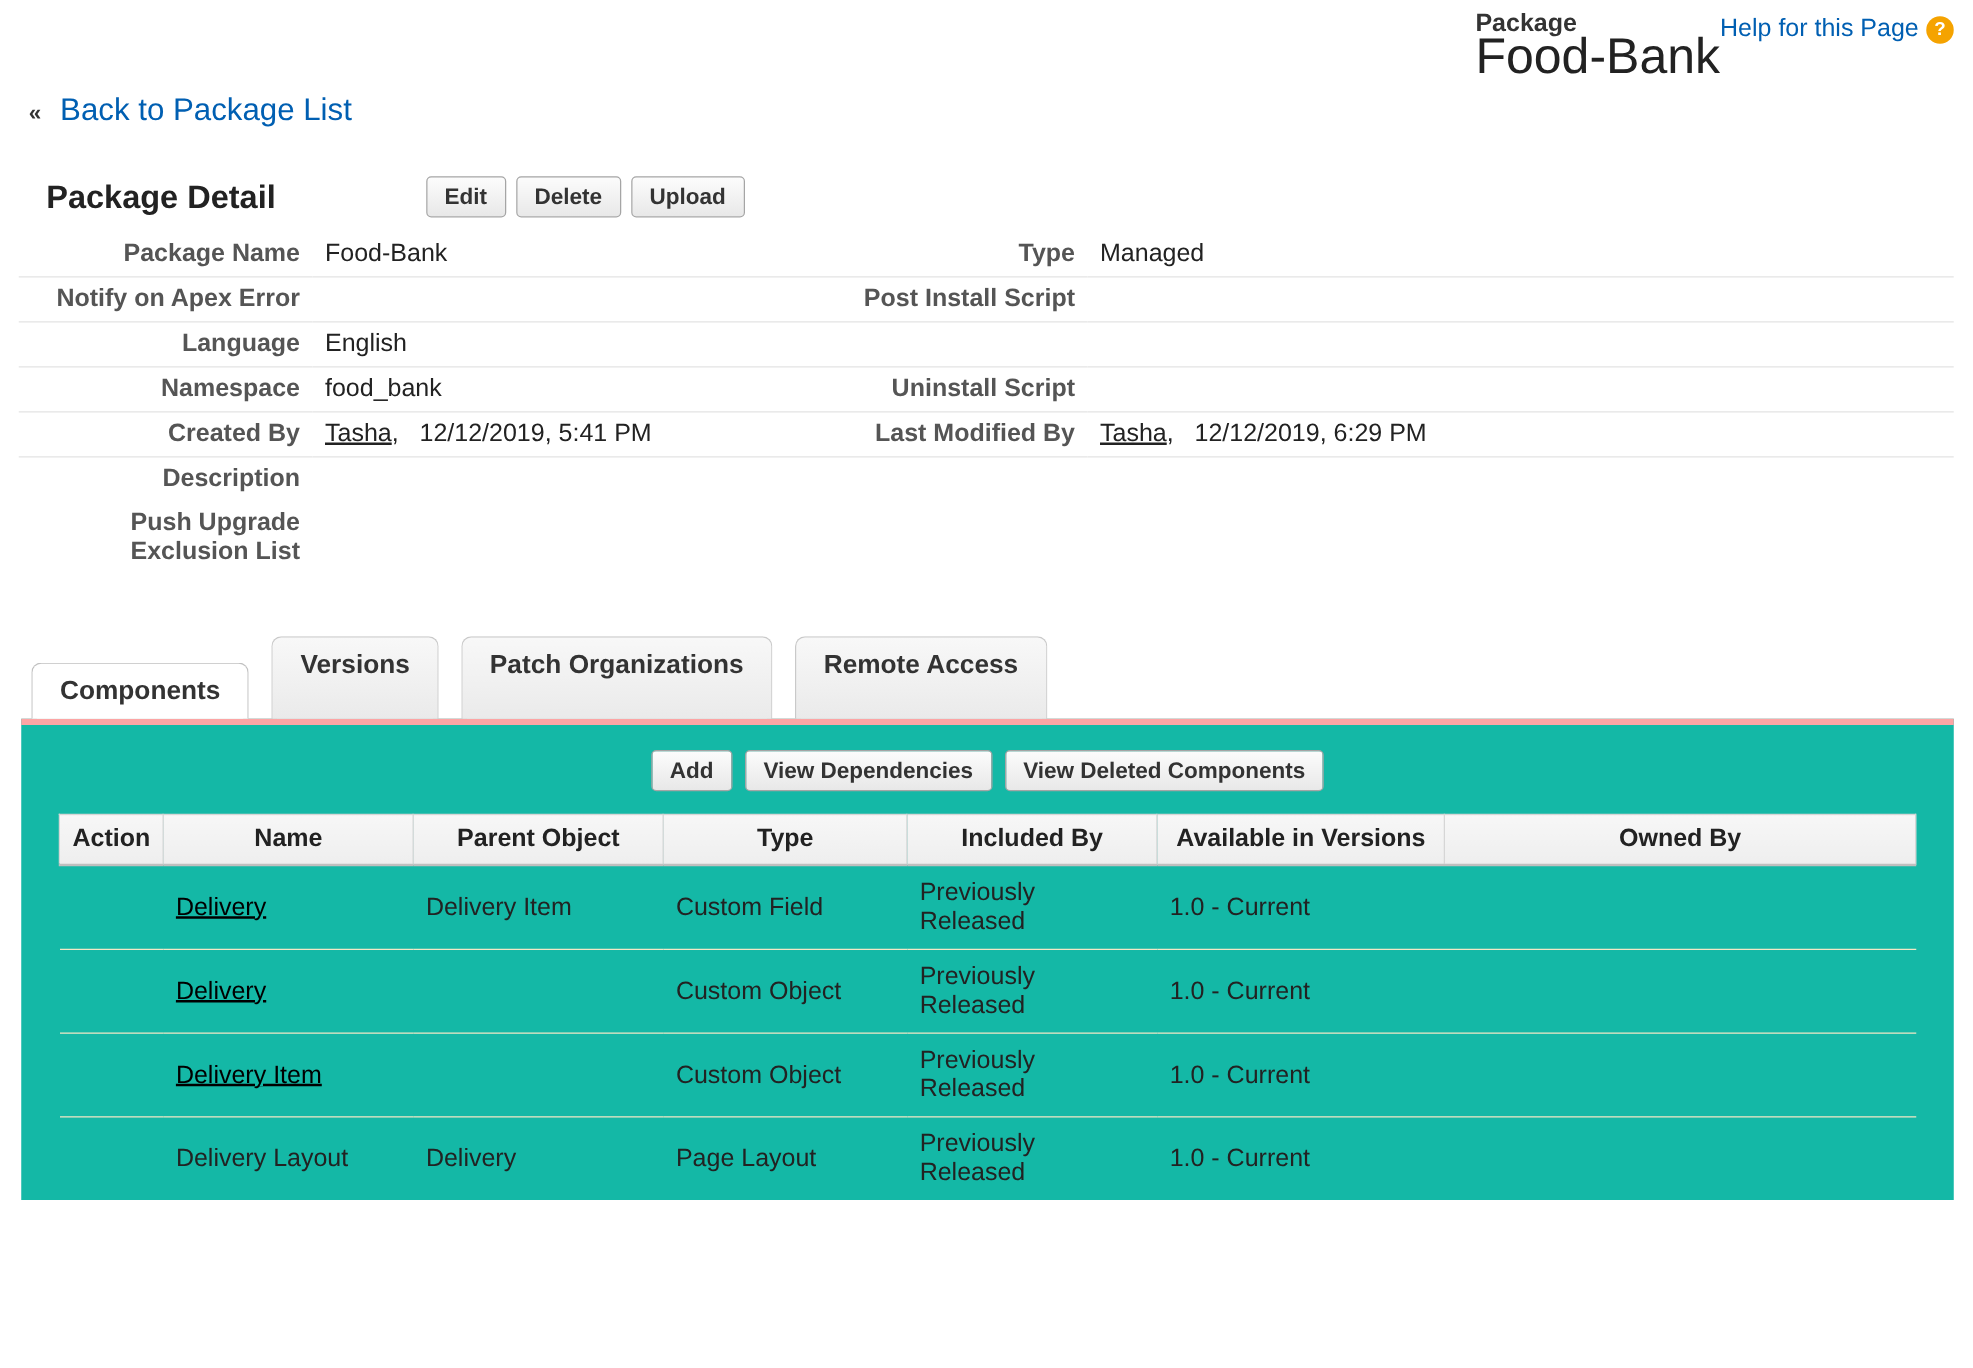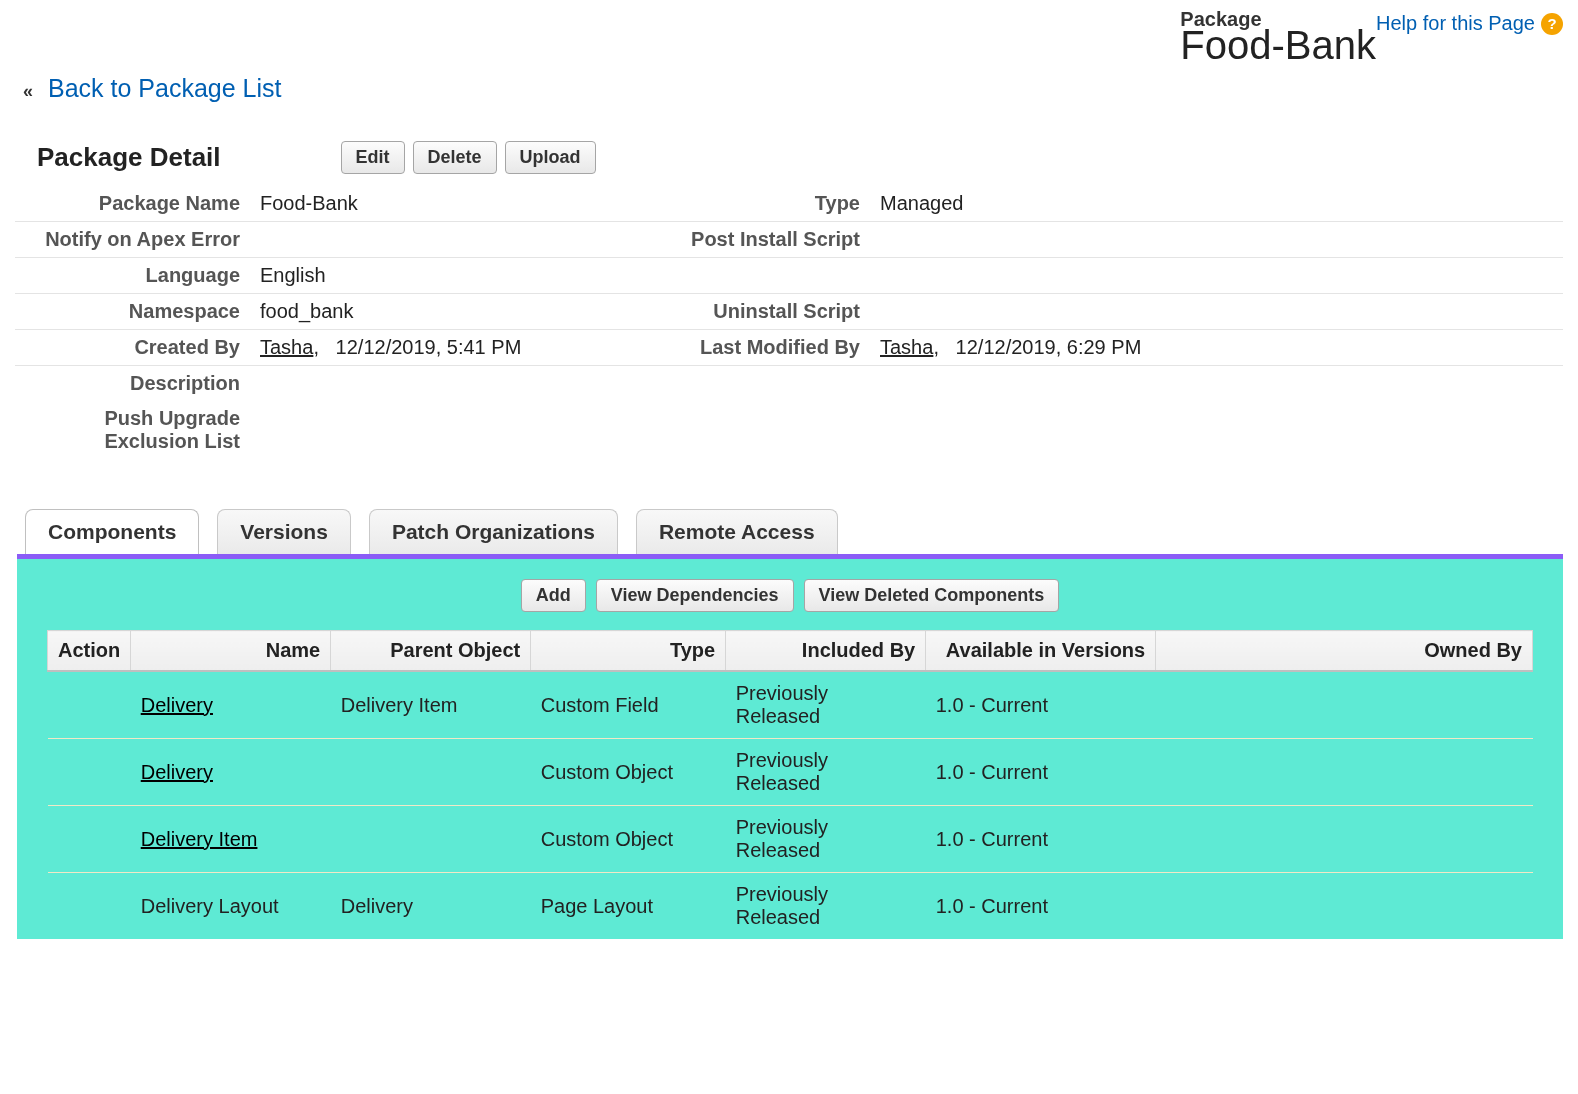--- a/index.html
+++ b/index.html
@@ -135,42 +135,43 @@
       border-radius: 8px 8px 0 0;
       padding: 10px 22px;
       font-size: 21px;
       font-weight: bold;
       color: #333;
       cursor: pointer;
     }
     .tab.active {
       background: #fff;
       border-color: #c0c0c0;
+      margin-top: 21px;
     }
     .tabpanel {
-      border-top: 5px solid #8b5cf6;
-      background: #5eead4;
+      border-top: 5px solid #fca5a5;
+      background: #14b8a6;
       padding: 20px 0 0 0;
       margin-left: 2px;
     }
     .tabpanel-btns {
       display: flex;
       justify-content: center;
       gap: 10px;
       margin-bottom: 18px;
     }
     .comp-table {
       width: calc(100% - 60px);
       margin: 0 0 0 30px;
       border-collapse: collapse;
     }
     .comp-table th {
       background: linear-gradient(#f7f7f7, #eeeeee);
       border: 1px solid #d6d6d6;
-      text-align: right;
+      text-align: center;
       padding: 8px 10px;
       font-size: 20px;
       font-weight: bold;
     }
     .comp-table td {
       padding: 10px 10px;
       font-size: 20px;
       vertical-align: middle;
       border-top: 1px solid #f2e8c6;
     }

